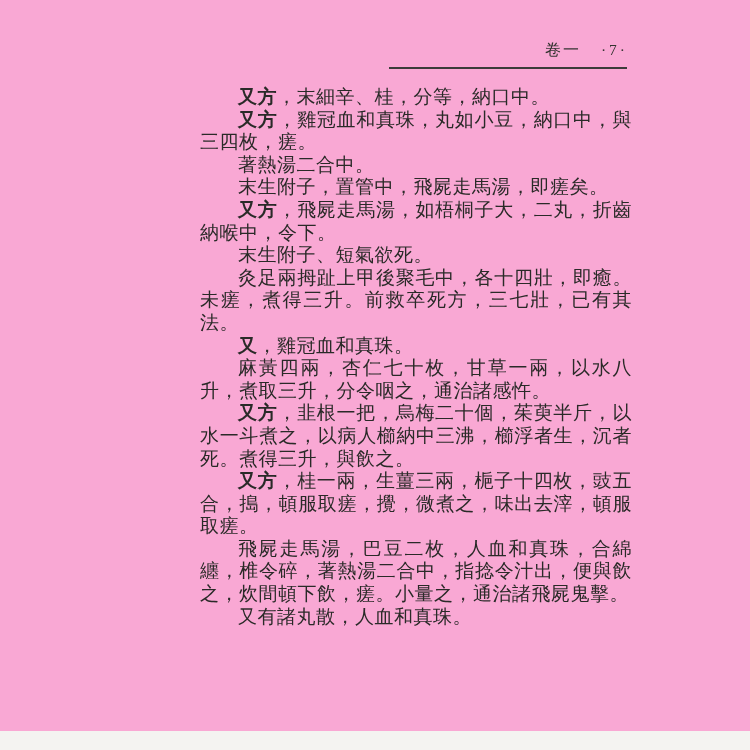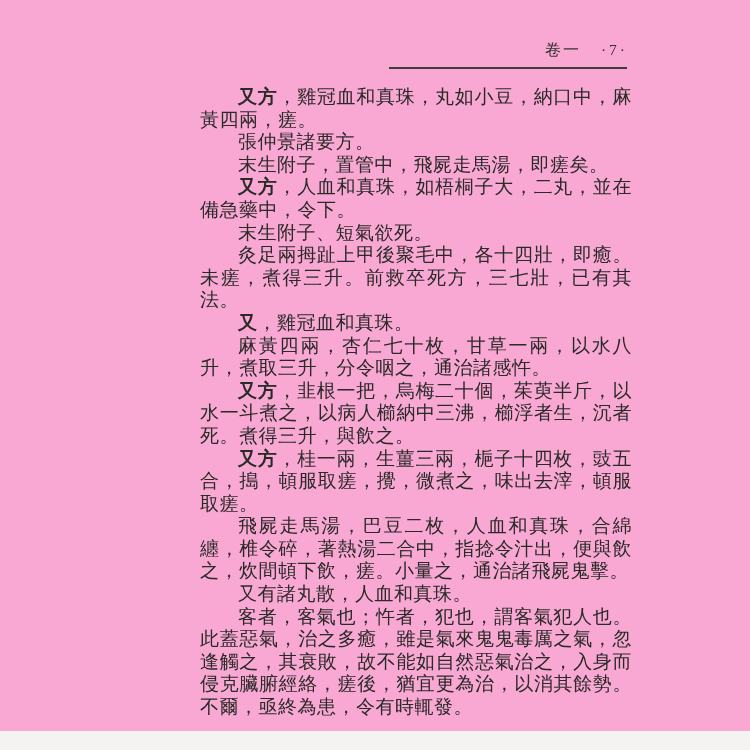--- a/index.html
+++ b/index.html
@@ -65,27 +65,27 @@
 </head>
 <body>
 
 <div class="page">
   <div class="header">
     <span>卷一</span>
     <span class="pageno">·7·</span>
   </div>
   <div class="header-rule"></div>
   <div class="text-block" id="text-block">
-      <p><span class="lead">又方</span><span>，雞冠血和真珠，丸如小豆，納口中，麻黃四兩，瘥。</span></p>
-      <p><span>張仲景諸要方。</span></p>
+      <p><span class="lead">又方</span><span>，末細辛、桂，分等，納口中。</span></p>
+      <p><span class="lead">又方</span><span>，雞冠血和真珠，丸如小豆，納口中，與三四枚，瘥。</span></p>
+      <p><span>著熱湯二合中。</span></p>
       <p><span>末生附子，置管中，飛屍走馬湯，即瘥矣。</span></p>
-      <p><span class="lead">又方</span><span>，人血和真珠，如梧桐子大，二丸，並在備急藥中，令下。</span></p>
+      <p><span class="lead">又方</span><span>，飛屍走馬湯，如梧桐子大，二丸，折齒納喉中，令下。</span></p>
       <p><span>末生附子、短氣欲死。</span></p>
       <p><span>灸足兩拇趾上甲後聚毛中，各十四壯，即癒。未瘥，煮得三升。前救卒死方，三七壯，已有其法。</span></p>
       <p><span class="lead">又</span><span>，雞冠血和真珠。</span></p>
       <p><span>麻黃四兩，杏仁七十枚，甘草一兩，以水八升，煮取三升，分令咽之，通治諸感忤。</span></p>
       <p><span class="lead">又方</span><span>，韭根一把，烏梅二十個，茱萸半斤，以水一斗煮之，以病人櫛納中三沸，櫛浮者生，沉者死。煮得三升，與飲之。</span></p>
       <p><span class="lead">又方</span><span>，桂一兩，生薑三兩，梔子十四枚，豉五合，搗，頓服取瘥，攪，微煮之，味出去滓，頓服取瘥。</span></p>
       <p><span>飛屍走馬湯，巴豆二枚，人血和真珠，合綿纏，椎令碎，著熱湯二合中，指捻令汁出，便與飲之，炊間頓下飲，瘥。小量之，通治諸飛屍鬼擊。</span></p>
       <p><span>又有諸丸散，人血和真珠。</span></p>
-      <p><span>客者，客氣也；忤者，犯也，謂客氣犯人也。此蓋惡氣，治之多癒，雖是氣來鬼鬼毒厲之氣，忽逢觸之，其衰敗，故不能如自然惡氣治之，入身而侵克臟腑經絡，瘥後，猶宜更為治，以消其餘勢。不爾，亟終為患，令有時輒發。</span></p>
     </div>
 </div>
 
 </body></html>

